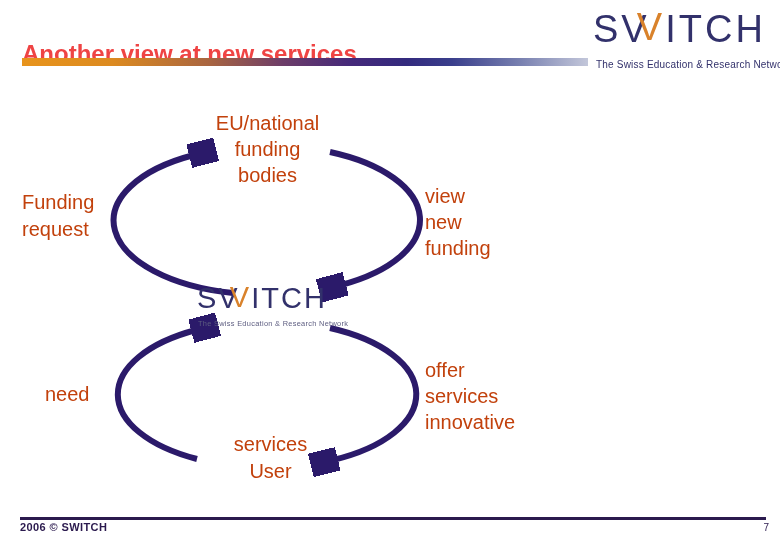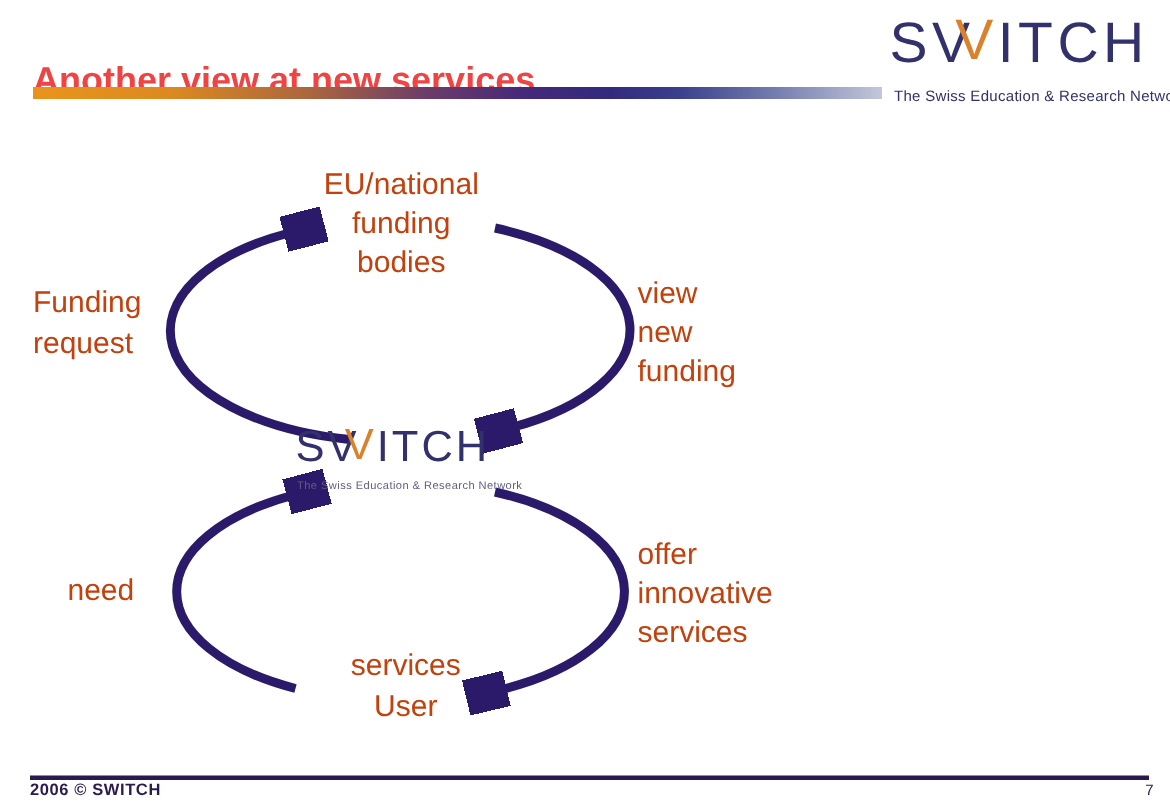--- a/index.html
+++ b/index.html
@@ -113,22 +113,22 @@
     <div>new</div>
     <div>funding</div>
   </div>
 
   <div class="lbl lbl-need">
     <div>need</div>
   </div>
 
   <div class="lbl lbl-offer">
     <div>offer</div>
+    <div>services</div>
     <div>innovative</div>
-    <div>services</div>
   </div>
 
   <div class="lbl lbl-center lbl-demanding">
     <div>services</div>
     <div>User</div>
   </div>
 
   <div class="footer-line"></div>
   <div class="copyright">2006 © SWITCH</div>
   <div class="page-number">7</div>

